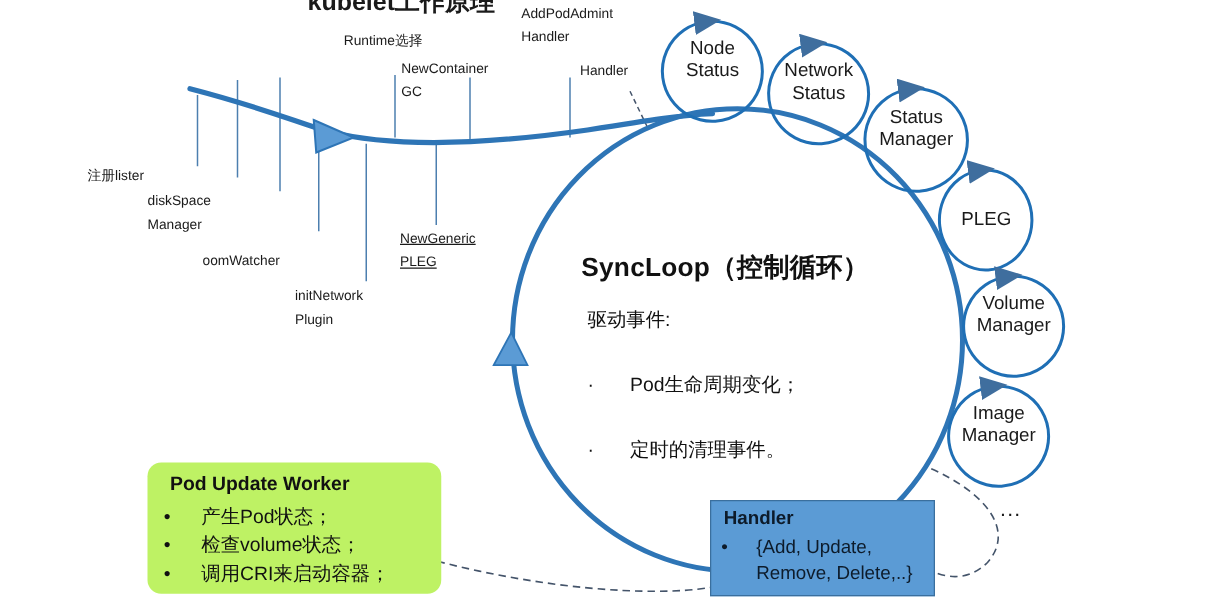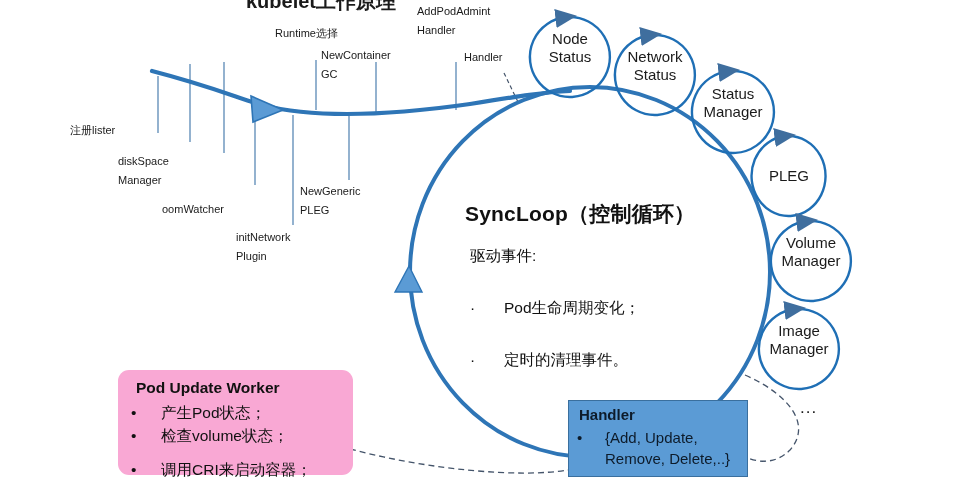--- a/index.html
+++ b/index.html
@@ -9,21 +9,21 @@
 
   .lbl{position:absolute;color:#1a1a1a;font-size:11px;line-height:19px;white-space:pre;}
 
   .circ-lbl{position:absolute;text-align:center;font-size:15px;line-height:17.5px;color:#1a1a1a;white-space:pre;}
 
   #syncloop-title{position:absolute;left:465px;top:200px;font-size:21px;font-weight:bold;color:#111;letter-spacing:.2px;white-space:pre;}
   #drive-head{position:absolute;left:470px;top:246px;font-size:15.5px;color:#111;white-space:pre;}
   .bul{position:absolute;font-size:15.5px;color:#111;white-space:pre;}
   .bul .dot{display:inline-block;width:34px;}
 
-  #pod-worker{position:absolute;left:118px;top:370px;width:235px;height:105px;background:#f9a8d4;border-radius:11px;}
+  #pod-worker{position:absolute;left:118px;top:370px;width:235px;height:105px;background:#bef264;border-radius:11px;}
   #pod-worker .t{position:absolute;left:18px;top:9px;font-size:15.5px;font-weight:bold;color:#111;white-space:pre;}
   #pod-worker .b{position:absolute;left:13px;font-size:15.5px;color:#111;white-space:pre;}
   #pod-worker .b .dot{display:inline-block;width:30px;}
 
   #handler-box{position:absolute;left:568px;top:400px;width:178px;height:75px;background:#5b9bd5;border:1px solid #3a6f9e;}
   #handler-box .t{position:absolute;left:10px;top:5px;font-size:15px;font-weight:bold;color:#0d1b2a;white-space:pre;}
   #handler-box .b{position:absolute;left:8px;top:26px;font-size:15px;color:#0d1b2a;line-height:21px;white-space:pre;}
   #handler-box .b .dot{display:inline-block;width:28px;}
 
   #ellipsis{position:absolute;left:800px;top:398px;font-size:17px;color:#1a1a1a;letter-spacing:1px;}
@@ -73,27 +73,27 @@
       <path d="M789,136 A37,40 0 1,1 784,136.3" marker-end="url(#ah)"></path>
       <path d="M811,221 A40,40 0 1,1 806,221.3" marker-end="url(#ah)"></path>
       <path d="M799,309 A40,40 0 1,1 794,309.3" marker-end="url(#ah)"></path>
     </g>
 
     <path d="M350,449 C 430,470 520,478 568,470" stroke="#44546A" stroke-width="1.3" stroke-dasharray="6,4" fill="none"></path>
 
     <path d="M745,375 C 790,395 812,425 790,450 C 775,465 758,462 748,458" stroke="#44546A" stroke-width="1.3" stroke-dasharray="6,4" fill="none"></path>
   </svg>
 
-  <div class="lbl" style="left:70px;top:121px;">注册lister</div>
+  <div class="lbl" style="left:70px;top:132px;">注册lister</div>
   <div class="lbl" style="left:118px;top:152px;">diskSpace
 Manager</div>
   <div class="lbl" style="left:162px;top:200px;">oomWatcher</div>
   <div class="lbl" style="left:236px;top:228px;">initNetwork
 Plugin</div>
-  <div class="lbl" style="left:300px;top:182px;">NewGeneric
+  <div class="lbl" style="left:320px;top:182px;text-decoration:underline;">NewGeneric
 PLEG</div>
   <div class="lbl" style="left:247px;top:24px;margin-left:28px;">Runtime选择</div>
   <div class="lbl" style="left:321px;top:46px;">NewContainer
 GC</div>
   <div class="lbl" style="left:417px;top:2px;">AddPodAdmint
 Handler</div>
   <div class="lbl" style="left:464px;top:48px;">Handler</div>
 
   <div class="circ-lbl" style="left:530px;top:30px;width:80px;">Node
 Status</div>
@@ -109,21 +109,21 @@
 
   <div id="syncloop-title">SyncLoop（控制循环）</div>
   <div id="drive-head">驱动事件:</div>
   <div class="bul" style="left:470px;top:298px;"><span class="dot">·</span><span>Pod生命周期变化；</span></div>
   <div class="bul" style="left:470px;top:350px;"><span class="dot">·</span><span>定时的清理事件。</span></div>
 
   <div id="pod-worker">
     <div class="t">Pod Update Worker</div>
     <div class="b" style="top:33px;"><span class="dot">•</span><span>产生Pod状态；</span></div>
     <div class="b" style="top:56px;"><span class="dot">•</span><span>检查volume状态；</span></div>
-    <div class="b" style="top:79px;margin-top:11px;"><span class="dot">•</span><span>调用CRI来启动容器；</span></div>
+    <div class="b" style="top:79px;"><span class="dot">•</span><span>调用CRI来启动容器；</span></div>
   </div>
 
   <div id="handler-box">
     <div class="t">Handler</div>
     <div class="b"><span class="dot">•</span><span>{Add, Update,</span><br><span style="display:inline-block;width:28px;"></span><span>Remove, Delete,..}</span></div>
   </div>
 
   <div id="ellipsis">...</div>
 
 </div>

